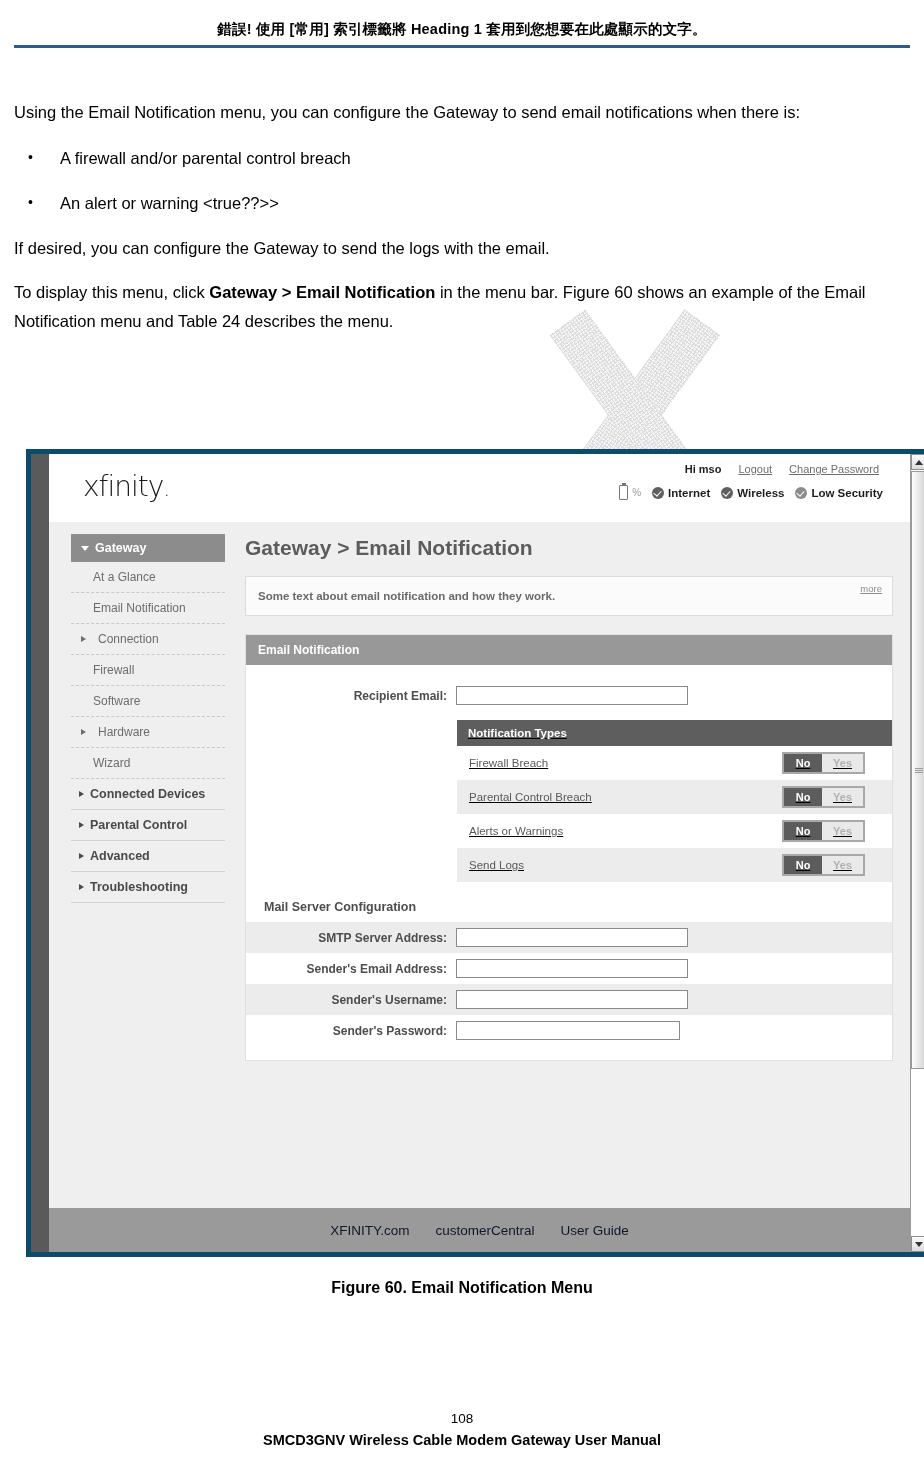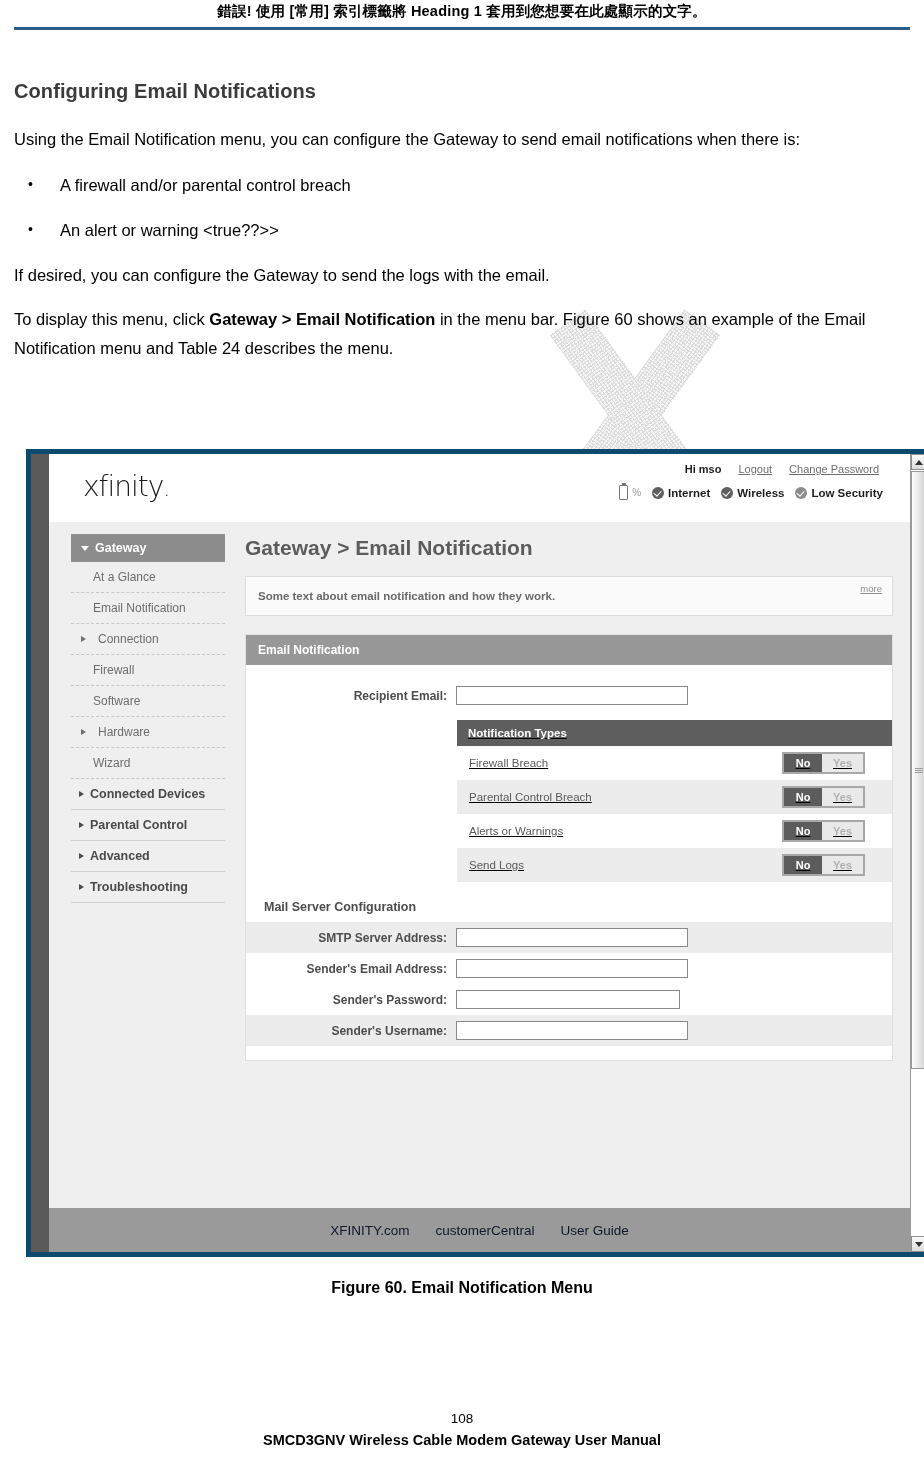--- a/index.html
+++ b/index.html
@@ -10,21 +10,21 @@
     font-family: "Liberation Sans", sans-serif;
     color: #000;
     position: relative;
     overflow: hidden;
   }
 
   
   .doc-header {
     width: 100%;
     text-align: center;
-    padding-top: 2px;
+    padding-top: 20px;
     font-size: 14.5px;
     font-weight: bold;
     color: #000;
     letter-spacing: .2px;
   }
   .doc-header-rule {
     margin: 6px 14px 0 14px;
     height: 3px;
     background: #2e5c8a;
   }
@@ -255,21 +255,20 @@
 
 <div class="doc-header">錯誤! 使用 [常用] 索引標籤將 Heading 1 套用到您想要在此處顯示的文字。</div>
 <div class="doc-header-rule"></div>
 
 <div class="watermark">
   <span class="s1"></span>
     <span class="s2"></span>
 </div>
 
 <div class="body-wrap">
-  <h1 class="section-title">Configuring Email Notifications</h1>
   <p class="para">Using the Email Notification menu, you can configure the Gateway to send email notifications when there is:</p>
   <ul class="bullets">
     <li>A firewall and/or parental control breach</li>
     <li>An alert or warning &lt;true??&gt;&gt;</li>
   </ul>
   <p class="para tight">If desired, you can configure the Gateway to send the logs with the email.</p>
   <p class="para tight"><span>To display this menu, click </span><span class="b">Gateway &gt; Email Notification</span><span> in the menu bar. Figure 60 shows an example of the Email Notification menu and Table 24 describes the menu.</span></p>
 </div>
 
 <div class="shot">
@@ -423,27 +422,27 @@
             <div class="msc-title">Mail Server Configuration</div>
 
             <div class="msc-row alt">
               <div class="field-label">SMTP Server Address:</div>
               <input class="field-input" type="text" value="" style="">
             </div>
             <div class="msc-row">
               <div class="field-label">Sender's Email Address:</div>
               <input class="field-input" type="text" value="" style="">
             </div>
+            <div class="msc-row alt">
+              <div class="field-label">Sender's Username:</div>
+              <input class="field-input" type="text" value="" style="">
+            </div>
             <div class="msc-row">
               <div class="field-label">Sender's Password:</div>
               <input class="field-input narrow" type="password" value="" style="">
-            </div>
-            <div class="msc-row alt">
-              <div class="field-label">Sender's Username:</div>
-              <input class="field-input" type="text" value="" style="">
             </div>
 
 
           </div>
         </div>
       </div>
     </div>
 
     <div class="xf-footer">
       <a href="#">XFINITY.com</a>

